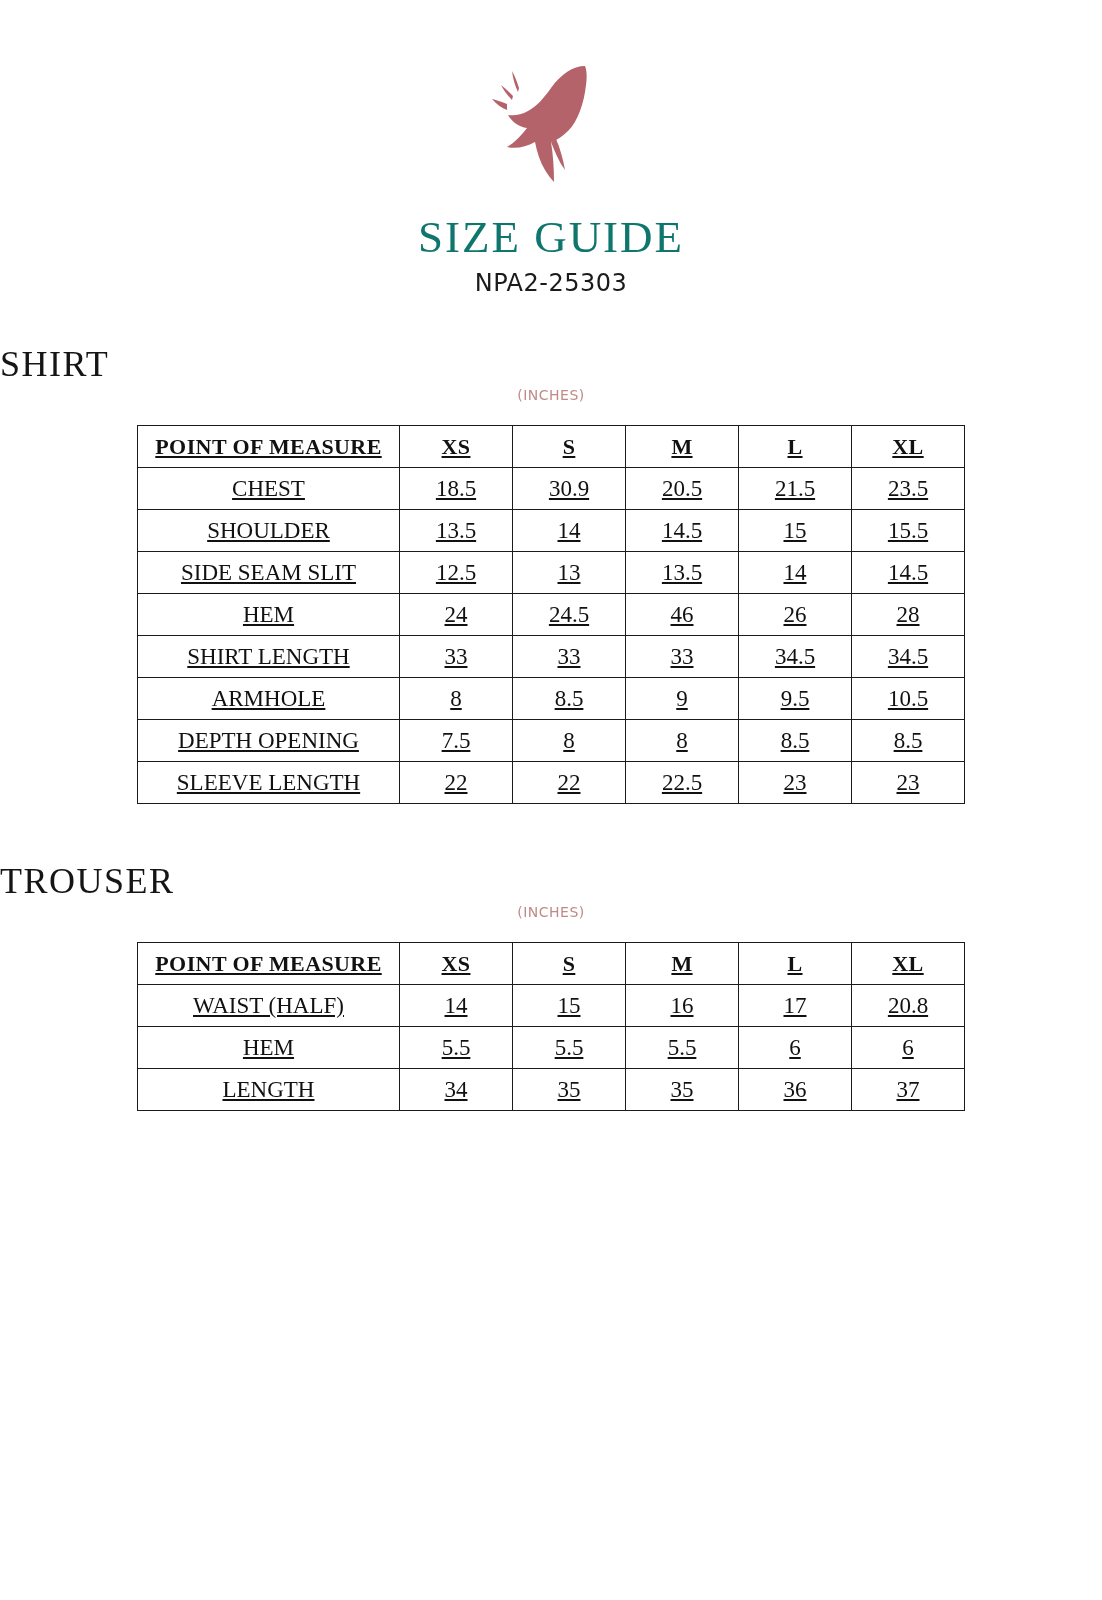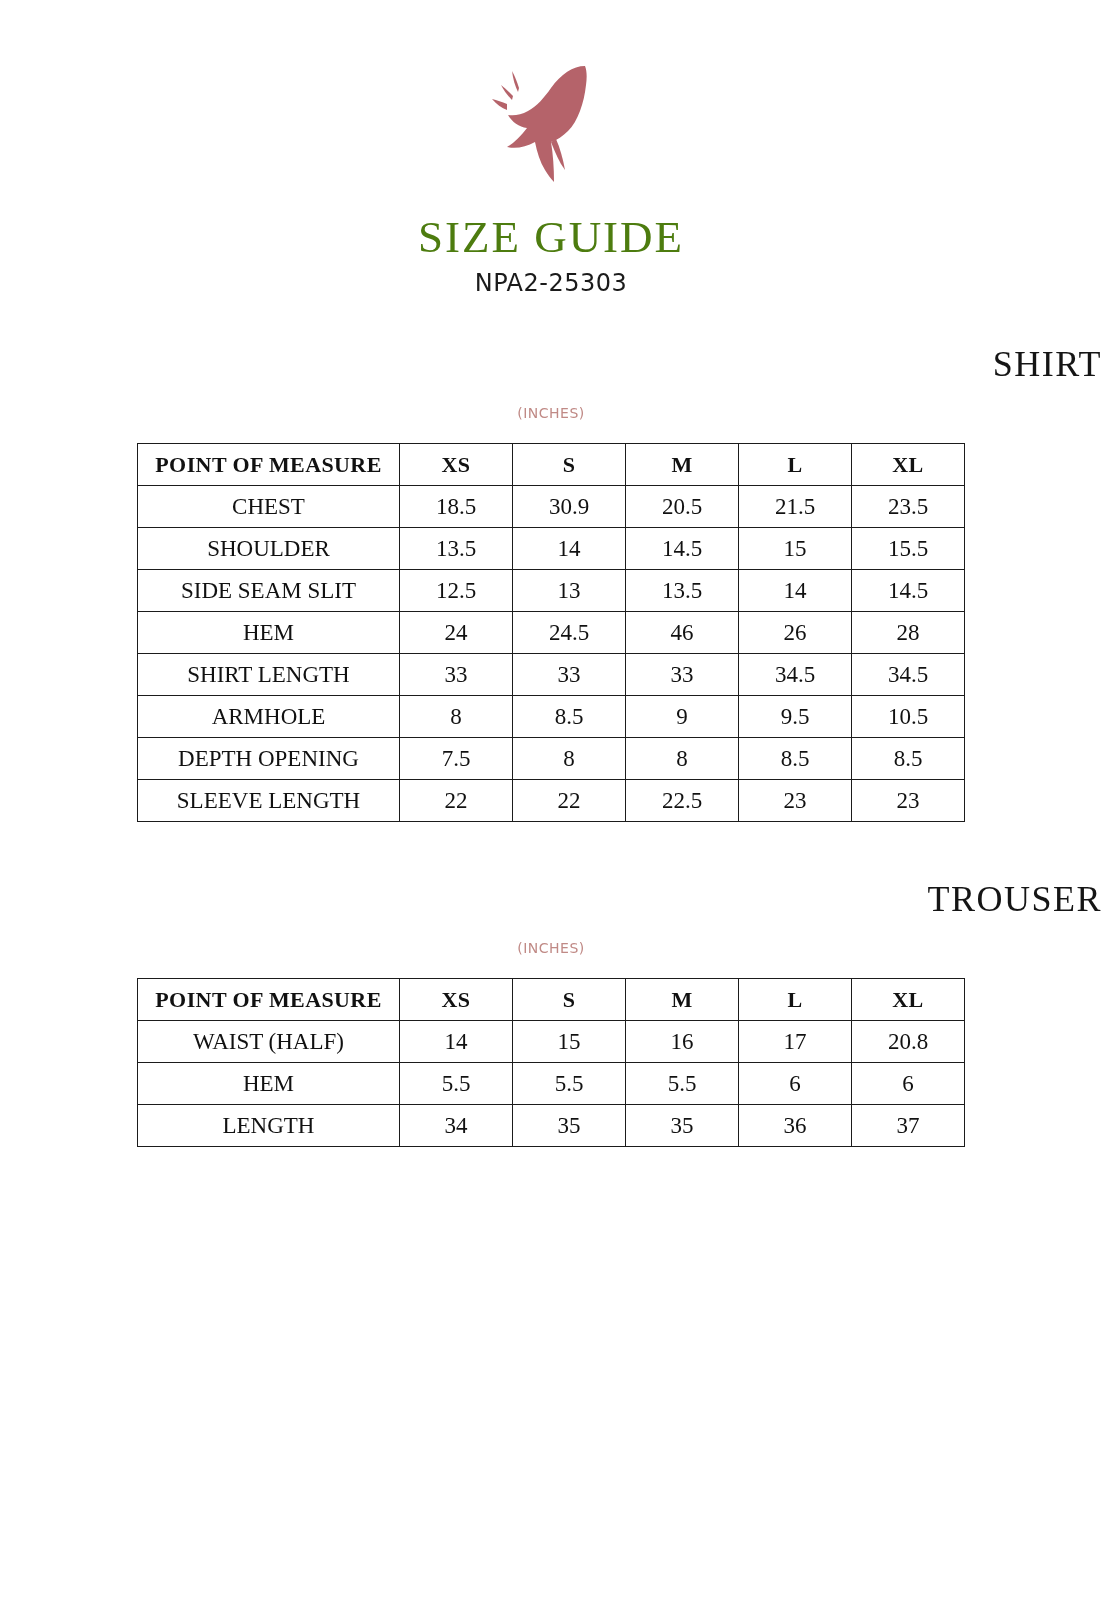--- a/index.html
+++ b/index.html
@@ -33,53 +33,54 @@
   }
   .title-block {
     text-align: center;
     margin-top: 26px;
   }
   .doc-title {
     font-family: "Liberation Serif", serif;
     font-size: 45px;
     letter-spacing: 2px;
     font-weight: 400;
-    color: #4d7c0f;
+    color: #0f766e;
     line-height: 1.05;
   }
   .doc-subtitle {
     font-family: "DejaVu Sans", sans-serif;
     font-size: 24px;
     color: #1b1b1b;
     margin-top: 8px;
     letter-spacing: 0.5px;
   }
   .section {
     margin-top: 46px;
   }
   .section-title {
-    text-align: right;
+    text-align: left;
     font-family: "Liberation Serif", serif;
     font-size: 36px;
     letter-spacing: 1.5px;
     color: #151515;
   }
   .section-unit {
     text-align: center;
     font-family: "DejaVu Sans", sans-serif;
     font-size: 14px;
     color: #c08a86;
-    margin-top: 20px;
+    margin-top: 2px;
     letter-spacing: 0.5px;
   }
   table.size-table {
     border-collapse: collapse;
     margin: 22px auto 0 auto;
     width: 744px;
     table-layout: fixed;
+    text-decoration: underline;
   }
   table.size-table th,
   table.size-table td {
     border: 1.5px solid #1b1b1b;
     text-align: center;
     font-family: "Liberation Serif", serif;
     font-size: 23px;
     height: 41px;
     padding: 0 4px;
     color: #111111;

